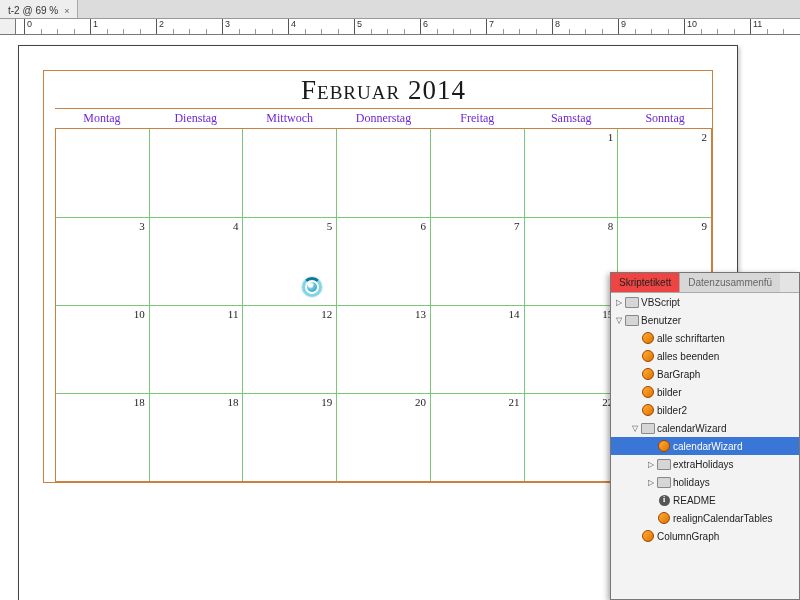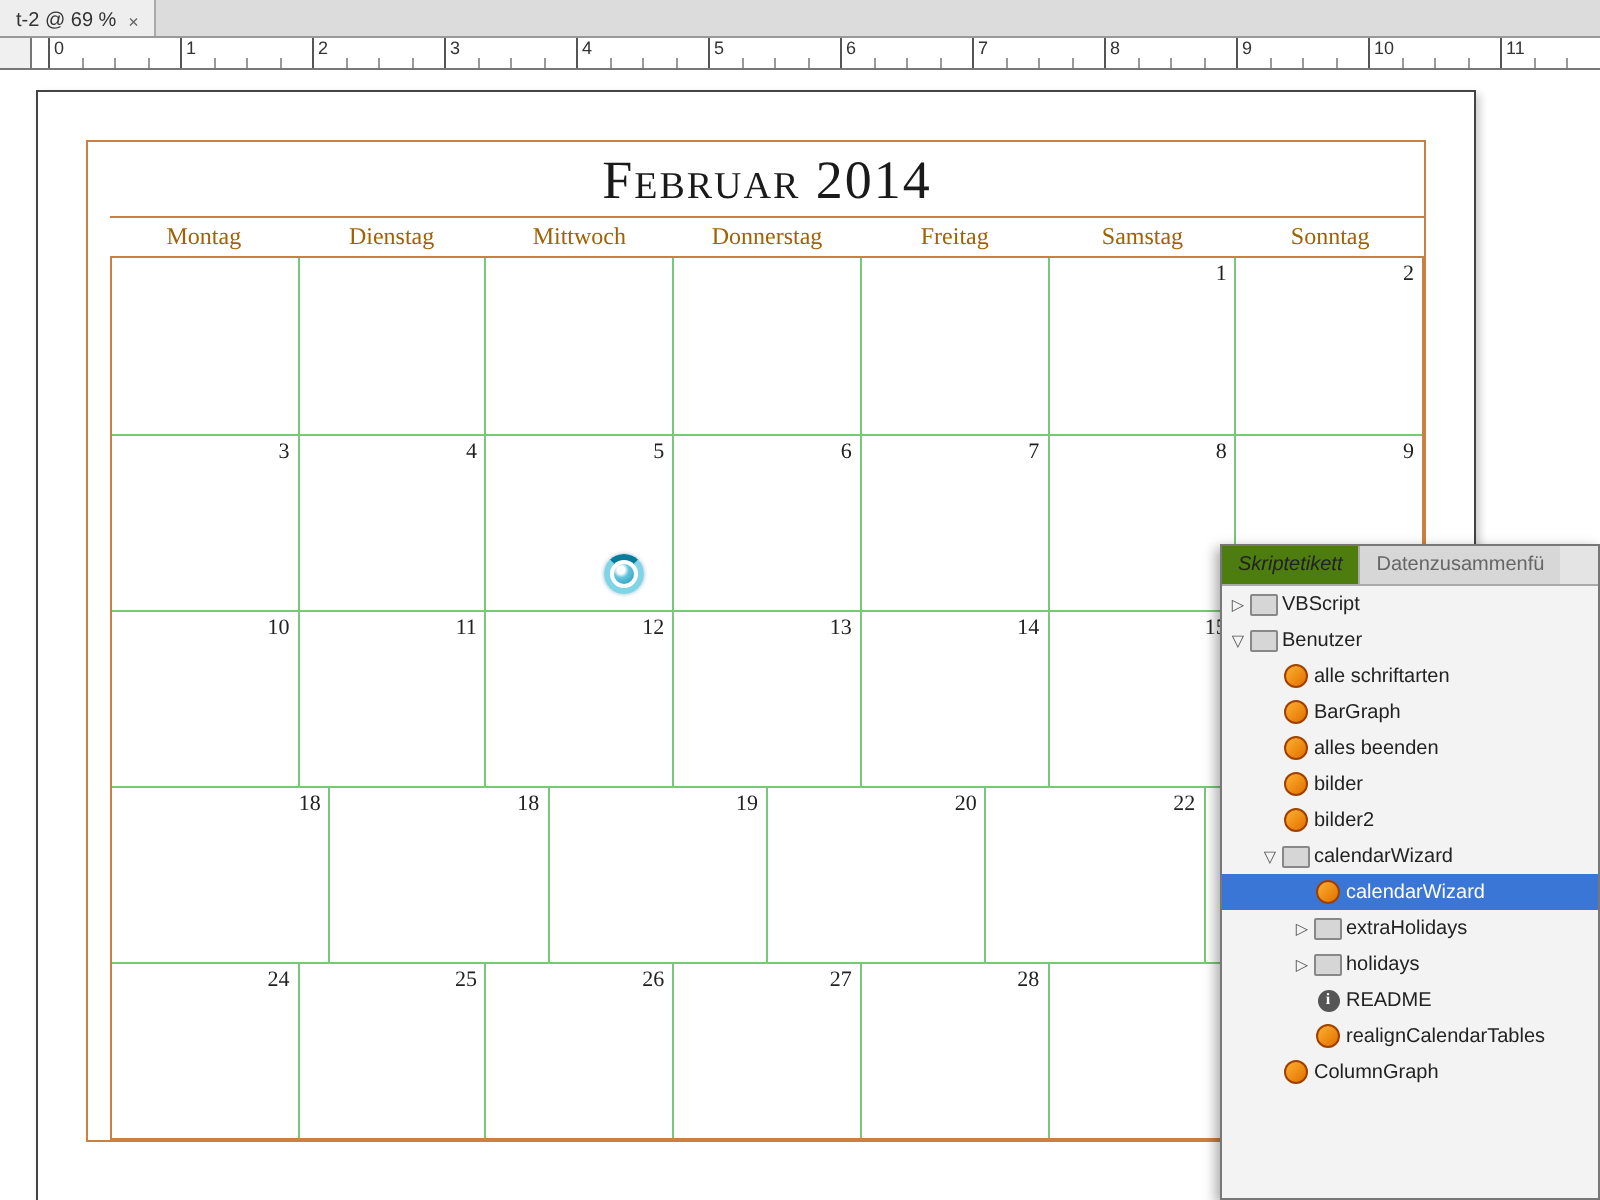--- a/index.html
+++ b/index.html
@@ -17,21 +17,21 @@
   .ruler-h .minor { border-left: 1px solid #999; height: 6px; top: 10px; }
   
   
   .canvas { position: absolute; left: 0; top: 35px; right: 0; bottom: 0; background: #fff; }
   .page { position: absolute; left: 18px; top: 10px; width: 720px; background: #fff; border: 1px solid #444; box-shadow: 2px 2px 4px rgba(0,0,0,.2); }
   
   
   .calendar { margin: 24px; border: .5px solid #2a2a2a; padding-left: 11px; }
   .cal-title { font-family: Georgia, 'Times New Roman', serif; font-variant: small-caps; letter-spacing: 1px; font-size: 27px; text-align: center; padding: 4px 0 2px; color: #1a1a1a; }
   .cal-head { display: flex; border-top: .5px solid #000; border-bottom: .5px solid #000; }
-  .cal-head div { flex: 1; text-align: center; font-family: Georgia, serif; font-size: 12px; padding: 2px 0; color: #a16207; }
+  .cal-head div { flex: 1; text-align: center; font-family: Georgia, serif; font-size: 12px; padding: 2px 0; color: #6d28d9; }
   .cal-body .row { display: flex; }
   .cal-body .row .cell { flex: 1; height: 88px; position: relative; }
   .cal-body .row .cell + .cell { border-left: 1px solid #6c6; }
   .cal-body .row + .row .cell { border-top: 1px solid #6c6; }
   .cell .num { position: absolute; top: 2px; right: 4px; font-family: Georgia, serif; font-size: 11px; color: #222; }
   
   .cal-head div:first-child, .cal-head div:last-child {  }
   .cal-body .row .cell:first-child { border-left: none; }
   .cal-body .row .cell:last-child { border-right: none; }
   
@@ -42,21 +42,21 @@
   .cal-body { border-left: .5px solid #cc8040; border-right: .5px solid #cc8040; border-bottom: .5px solid #cc8040; }
   
   
   .spinner { position: absolute; width: 20px; height: 20px; border: 3px solid #7fd4e6; border-top-color: #087a9a; border-radius: 50%; box-shadow: 0 0 2px rgba(0,80,120,.4); left: 302px; top: 242px; }
   .spinner::after { content: ''; position: absolute; inset: 2px; border-radius: 50%; background: radial-gradient(circle at 35% 30%, #fff 0 20%, #68c5dd 40%, #1597b7 100%); }
   
   
   .panel { position: absolute; right: 0; top: 272px; width: 190px; bottom: 0; background: #f3f3f3; border: 1px solid #777; box-shadow: -2px 2px 6px rgba(0,0,0,.35); font-size: 10px; color: #222; }
   .panel-tabs { display: flex; background: #e4e4e4; border-bottom: 1px solid #aaa; }
   .panel-tabs .ptab { padding: 4px 8px; }
-  .panel-tabs .ptab.active { background: #4d7c0f; border-right: 1px solid #aaa; font-style: italic; }
+  .panel-tabs .ptab.active { background: #ef4444; border-right: 1px solid #aaa; }
   .panel-tabs .ptab.inactive { color: #666; background: #d7d7d7; }
   .tree { overflow-y: auto; overflow-x: hidden; height: calc(100% - 22px); }
   .node { display: flex; align-items: center; height: 18px; padding-right: 4px; white-space: nowrap; }
   .node.selected { background: #3a76d6; color: #fff; }
   .twisty { width: 12px; text-align: center; font-size: 8px; color: #555; cursor: pointer; }
   .twisty.blank { visibility: hidden; }
   .ico { width: 14px; height: 12px; display: inline-flex; align-items: center; justify-content: center; margin-right: 2px; }
   .ico-folder::before { content: ''; display: block; width: 12px; height: 9px; background: #d6d6d6; border: 1px solid #888; border-radius: 1px; }
   .ico-script::before { content: ''; display: block; width: 10px; height: 10px; border-radius: 50%; background: linear-gradient(135deg,#ffb030,#e07000); border: .5px solid #a04000; }
   .ico-info::before { content: 'i'; display: flex; align-items:center; justify-content:center; width: 11px; height: 11px; border-radius: 50%; background: #555; color: #fff; font: bold 8px/1 serif; }
@@ -206,44 +206,28 @@
             <div class="cell">
               <span class="num">18</span>
             </div>
             <div class="cell">
               <span class="num">19</span>
             </div>
             <div class="cell">
               <span class="num">20</span>
             </div>
             <div class="cell">
+              <span class="num">21</span>
+            </div>
+            <div class="cell">
               <span class="num">22</span>
             </div>
             <div class="cell">
               <span class="num">23</span>
             </div>
-          </div>
-          <div class="row">
-            <div class="cell">
-              <span class="num">24</span>
-            </div>
-            <div class="cell">
-              <span class="num">25</span>
-            </div>
-            <div class="cell">
-              <span class="num">26</span>
-            </div>
-            <div class="cell">
-              <span class="num">27</span>
-            </div>
-            <div class="cell">
-              <span class="num">28</span>
-            </div>
-            <div class="cell"></div>
-            <div class="cell"></div>
           </div>
         </div>
     </div>
   </div>
   <div class="spinner"></div>
 </div>
 
 <div class="panel">
   <div class="panel-tabs">
     <div class="ptab active">Skriptetikett</div>
@@ -261,26 +245,26 @@
         <span>Benutzer</span>
       </div>
       <div class="node indent2">
         <span class="twisty blank"></span>
         <span class="ico ico-script"></span>
         <span>alle schriftarten</span>
       </div>
       <div class="node indent2">
         <span class="twisty blank"></span>
         <span class="ico ico-script"></span>
+        <span>alles beenden</span>
+      </div>
+      <div class="node indent2">
+        <span class="twisty blank"></span>
+        <span class="ico ico-script"></span>
         <span>BarGraph</span>
-      </div>
-      <div class="node indent2">
-        <span class="twisty blank"></span>
-        <span class="ico ico-script"></span>
-        <span>alles beenden</span>
       </div>
       <div class="node indent2">
         <span class="twisty blank"></span>
         <span class="ico ico-script"></span>
         <span>bilder</span>
       </div>
       <div class="node indent2">
         <span class="twisty blank"></span>
         <span class="ico ico-script"></span>
         <span>bilder2</span>

